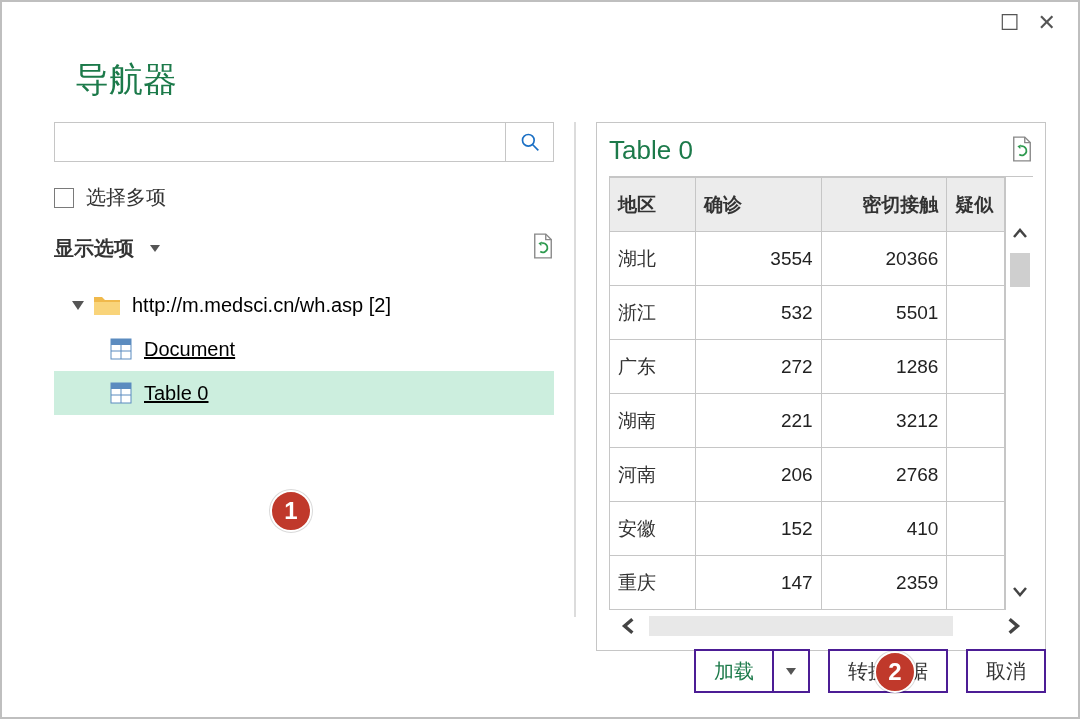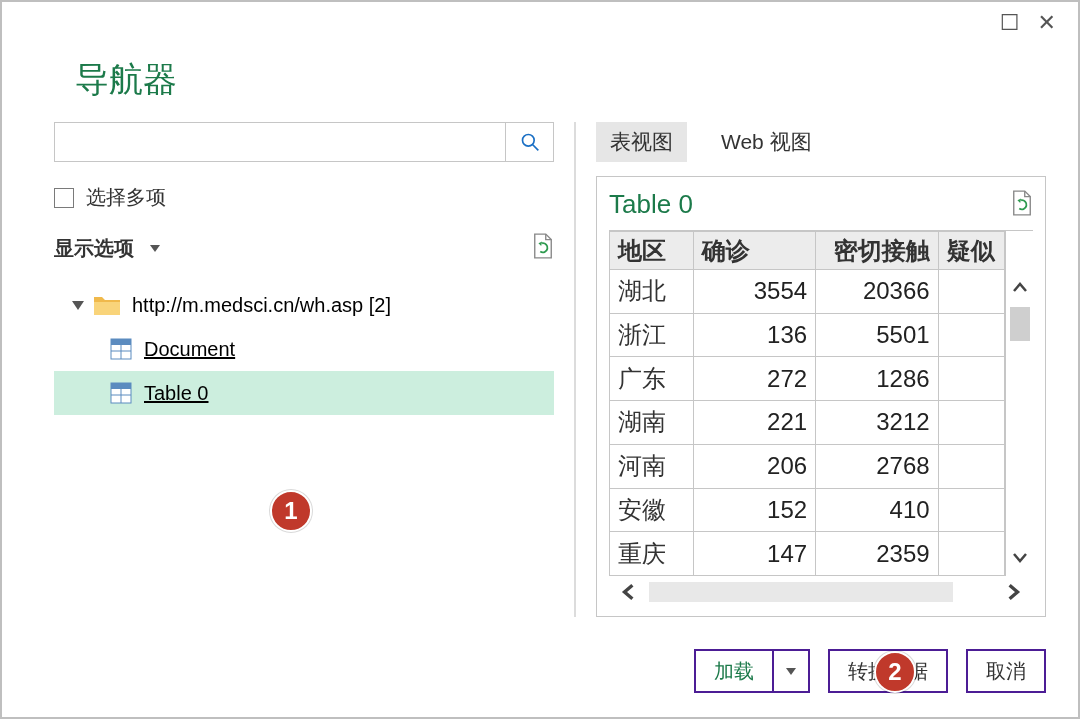--- a/index.html
+++ b/index.html
@@ -41,21 +41,21 @@
   .tabs { display: flex; gap: 20px; margin-bottom: 14px; }
   .tab { font-size: 21px; color: #333; padding: 6px 14px; }
   .tab.active { background: #e6e6e6; }
 
   .preview { border: 1px solid #c6c6c6; flex: 1; display: flex; flex-direction: column; padding: 12px 12px 8px 12px; }
   .phead { display: flex; align-items: center; justify-content: space-between; margin-bottom: 10px; }
   .phead .ptitle { font-size: 26px; color: #1c7a4a; }
 
   .tblwrap { display: flex; flex: 1; overflow: hidden; border-top: 1px solid #c6c6c6; }
   table { border-collapse: collapse; flex: 1; table-layout: fixed; }
-  th, td { border: 1px solid #c6c6c6; font-size: 24px; height: 38px; padding: 0 8px; white-space: nowrap; overflow: hidden; }
+  th, td { border: 1px solid #c6c6c6; font-size: 19px; height: 54px; padding: 0 8px; white-space: nowrap; overflow: hidden; }
   th { background: #ececec; text-align: left; font-weight: 600; color: #333; }
   th:nth-child(1){width:82px;} th:nth-child(2){width:120px;} th:nth-child(3){width:120px;text-align:right;} th:nth-child(4){width:38px;}
   td.num { text-align: right; color: #222; }
   td.reg { text-align: left; color: #333; }
 
   .vscroll { width: 28px; border-left: 1px solid #c6c6c6; display: flex; flex-direction: column; align-items: center; background: #fff; }
   .vscroll .arrow { height: 38px; display:flex; align-items:center; justify-content:center; width:100%; }
   .vscroll .thumb { height: 34px; width: 20px; background: #cfcfcf; }
   .vscroll .track { flex:1; }
   .hscroll { height: 32px; display:flex; align-items:center; }
@@ -139,24 +139,20 @@
               <line x1="11" y1="7" x2="11" y2="21" stroke="#5b8bbf"></line>
             </svg>
           <span>Table 0</span>
         </div>
       </div>
     </div>
 
     <div class="divider"></div>
 
     <div class="right">
-      <div class="tabs">
-        <div class="tab active">表视图</div>
-        <div class="tab">Web 视图</div>
-      </div>
 
       <div class="preview">
         <div class="phead">
           <div class="ptitle">Table 0</div>
           <div class="pageicon">
             <svg viewBox="0 0 24 28">
                 <path fill="#fff" stroke="#888" stroke-width="1.5" d="M3 1h12l6 6v20H3z"></path>
                 <path fill="none" stroke="#888" stroke-width="1.5" d="M15 1v6h6"></path>
                 <path fill="none" stroke="#2e9a4f" stroke-width="2" d="M9 20a5 5 0 1 0 2-9"></path>
                 <path fill="#2e9a4f" d="M11 9l-4 2 3 3z"></path>
@@ -176,21 +172,21 @@
               </thead>
             <tbody id="tbody">
                 <tr>
                   <td class="reg">湖北</td>
                   <td class="num">3554</td>
                   <td class="num">20366</td>
                   <td class="num"></td>
                 </tr>
                 <tr>
                   <td class="reg">浙江</td>
-                  <td class="num">136</td>
+                  <td class="num">532</td>
                   <td class="num">5501</td>
                   <td class="num"></td>
                 </tr>
                 <tr>
                   <td class="reg">广东</td>
                   <td class="num">272</td>
                   <td class="num">1286</td>
                   <td class="num"></td>
                 </tr>
                 <tr>

